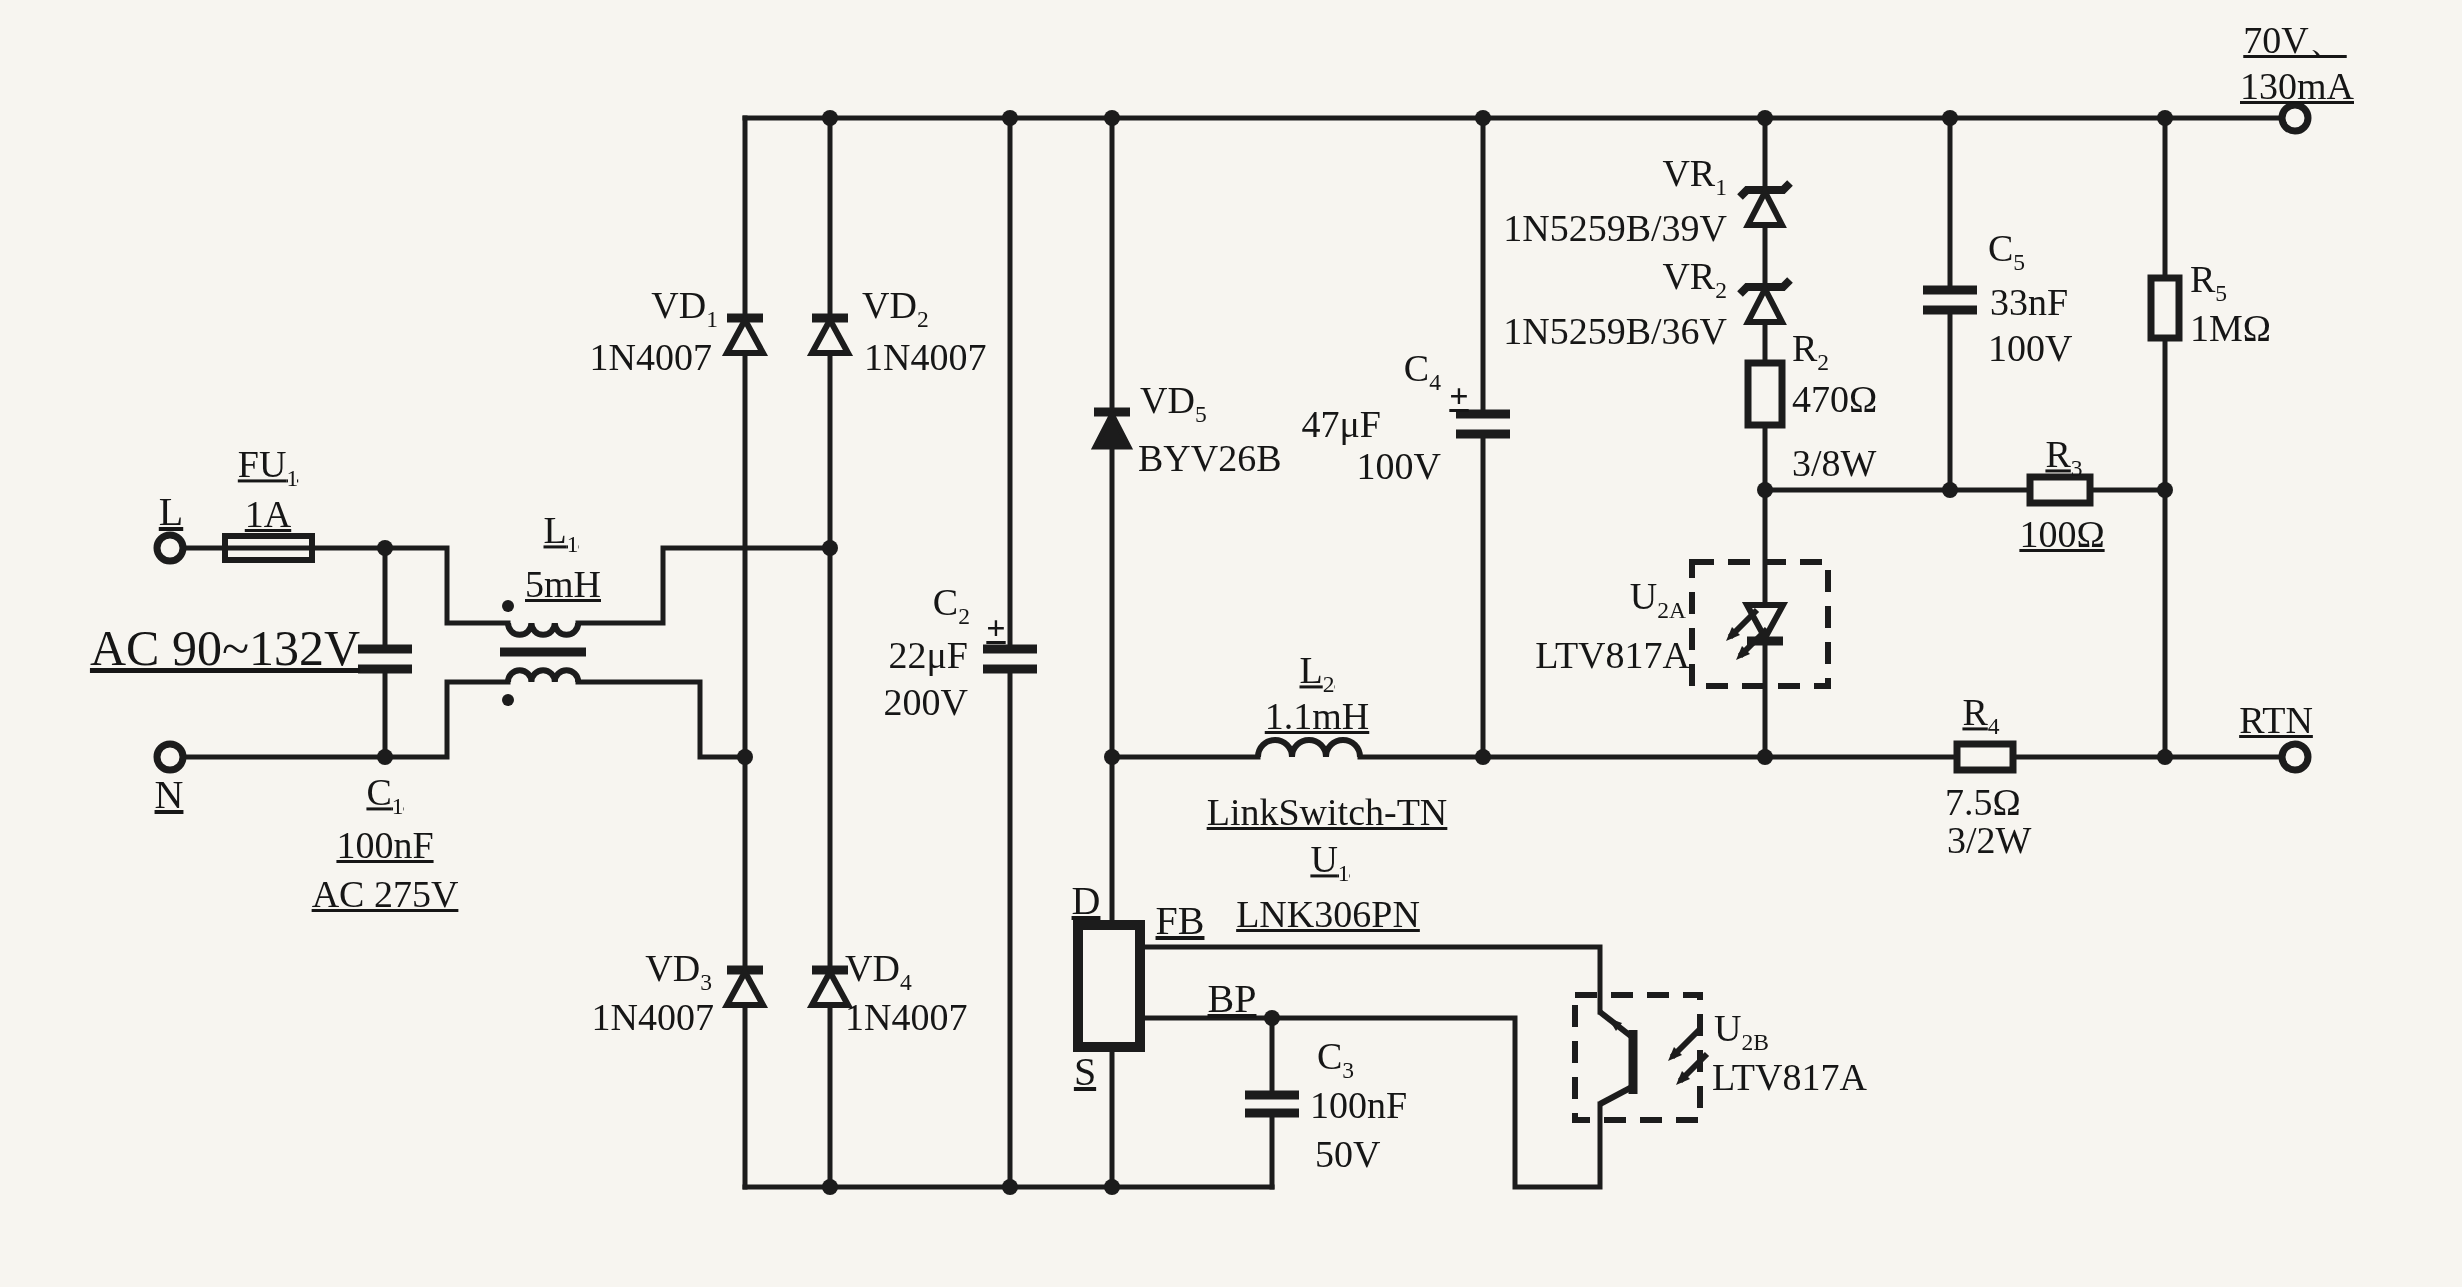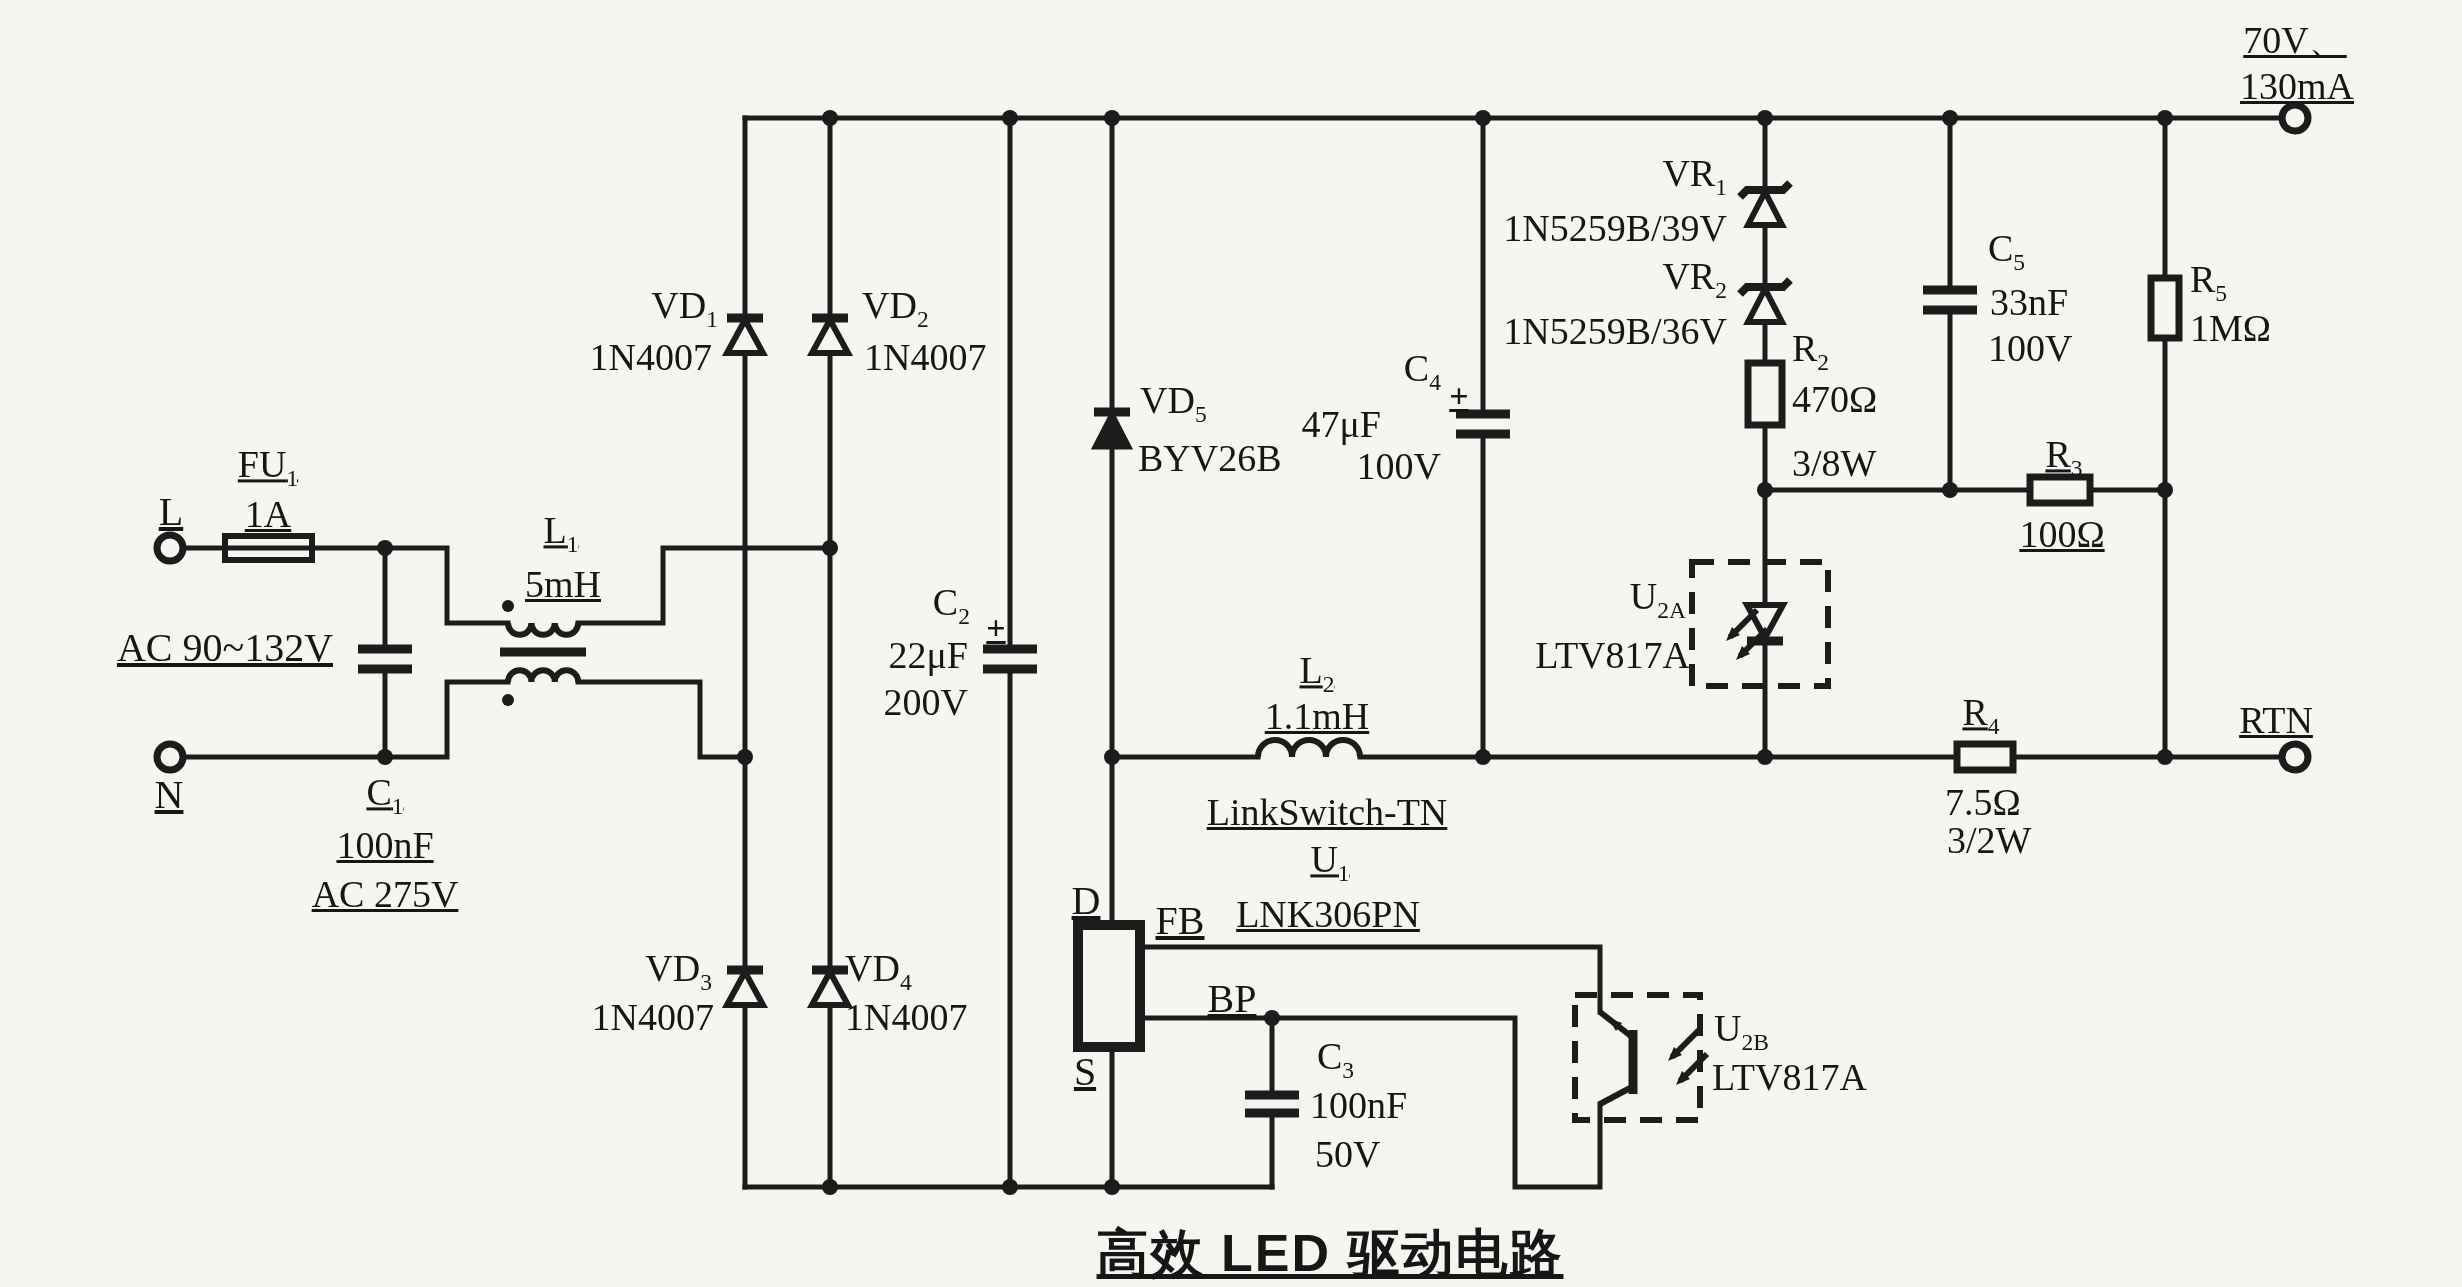--- a/index.html
+++ b/index.html
@@ -7,21 +7,21 @@
     position:relative; width:2462px; height:1287px;
     background:#f7f5f0; overflow:hidden;
     font-family:"Liberation Serif", serif; color:#1b1b1b;
   }
   .page svg { position:absolute; left:0; top:0; }
   .lbl { position:absolute; font-size:38px; line-height:1; white-space:nowrap; color:#161616; }
   .c { transform:translate(-50%,-50%);text-decoration:underline; }
   .r { transform:translate(-100%,-50%); }
   .l { transform:translate(0,-50%); }
   .lbl sub { font-size:0.62em; line-height:1; }
-  .ac { font-size:40px; }
+  .ac { font-size:50px; }
   .pin { font-size:40px; }
   .plus { font-size:34px; font-weight:bold; }
   .title { font-size:52px; font-weight:bold; font-family:"Liberation Sans", sans-serif; letter-spacing:2px; }
 </style>
 </head>
 <body>
 
 <div class="page">
 
   <svg width="2462" height="1287" viewBox="0 0 2462 1287">
@@ -233,15 +233,14 @@
   <span class="lbl c" style="left:2297px;top:86px">130mA</span>
   <span class="lbl c" style="left:2276px;top:720px">RTN</span>
 
   <span class="lbl c" style="left:1981px;top:716px"><span>R</span><sub>4</sub></span>
   <span class="lbl l" style="left:1945px;top:802px">7.5Ω</span>
   <span class="lbl l" style="left:1947px;top:840px">3/2W</span>
 
   <span class="lbl l" style="left:1714px;top:1032px"><span>U</span><sub>2B</sub></span>
   <span class="lbl l" style="left:1712px;top:1077px">LTV817A</span>
 
-  <span class="lbl c title" style="left:1330px;top:1253px">高效 LED 驱动电路</span>
 
 </div>
 
 </body></html>

